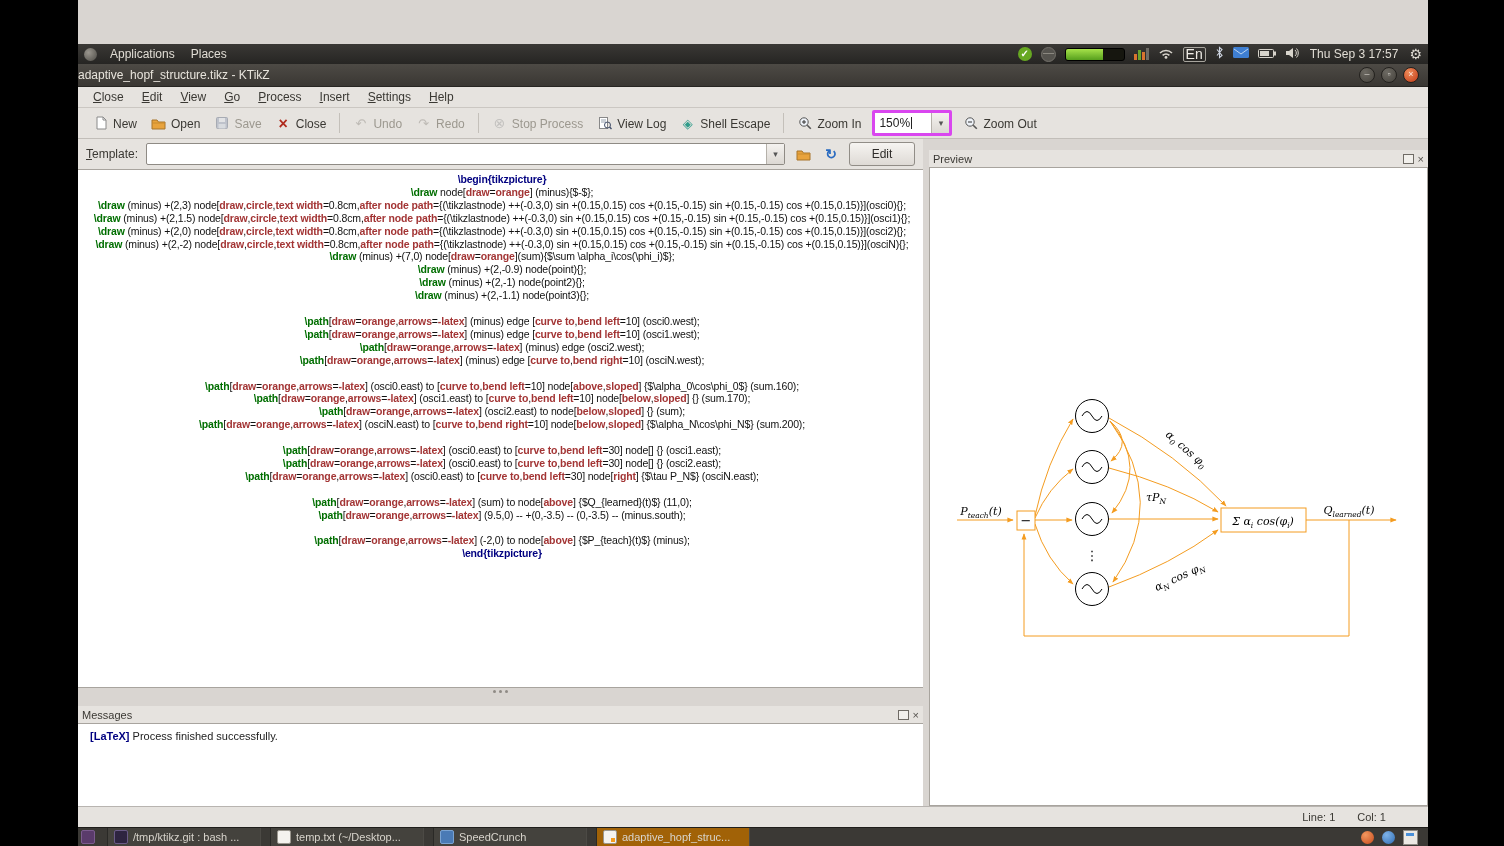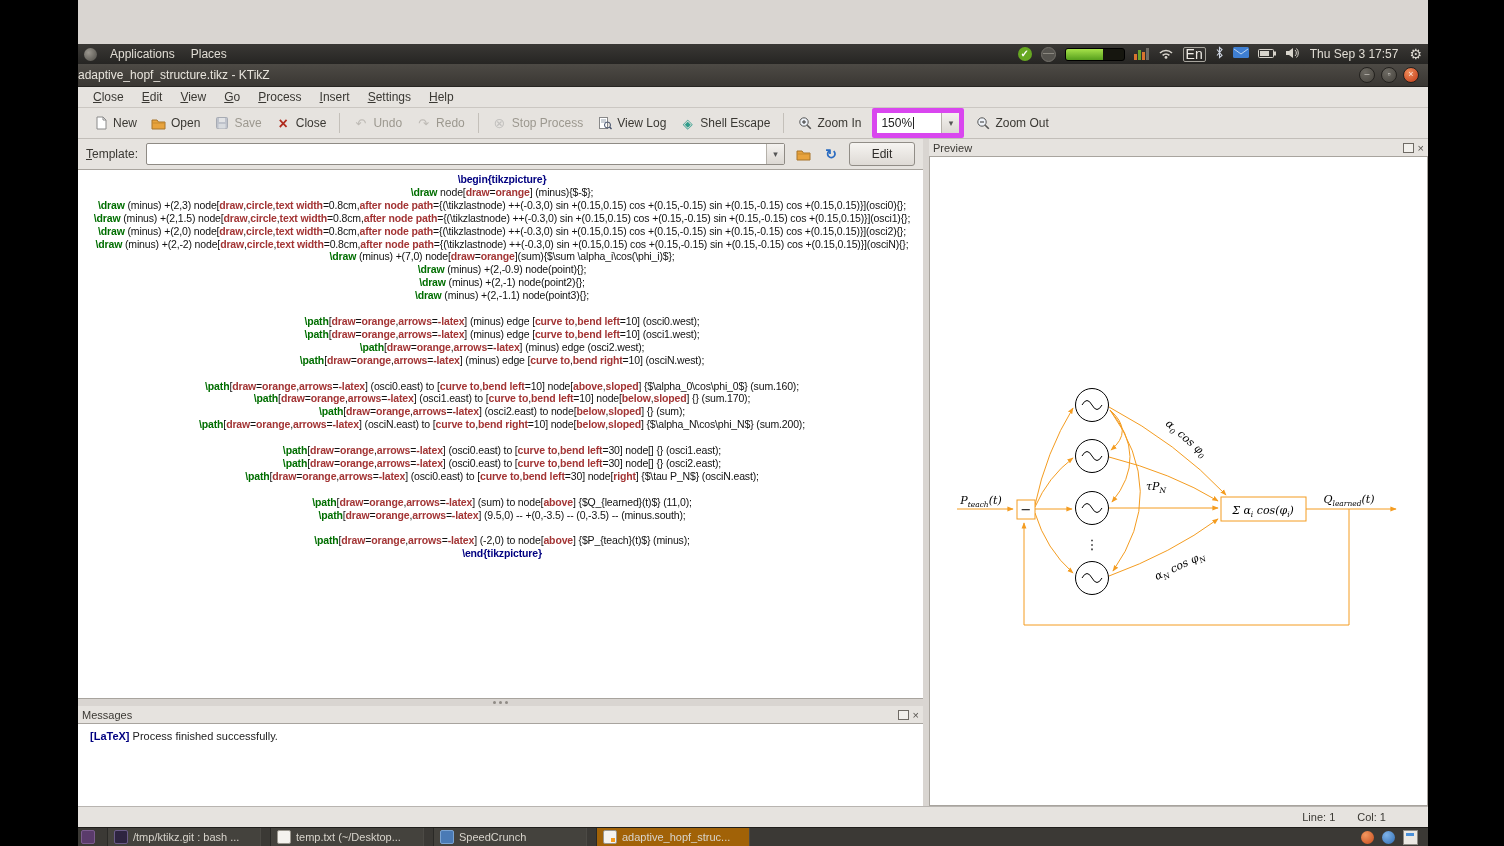--- a/index.html
+++ b/index.html
@@ -44,30 +44,30 @@
 
   
   .menu-bar{height:20px;background:#e6e3df;display:flex;align-items:center;
     font-size:12px;color:#3a3833;border-bottom:1px solid #cbc7c2;flex:0 0 auto;padding-left:6px;}
   .menu-item{display:inline-block;padding:0 9px;line-height:19px;}
   .menu-item::first-letter{text-decoration:underline;}
 
   
   .toolbar{height:30px;background:#e6e3df;display:flex;align-items:center;
     border-bottom:1px solid #c2beb9;flex:0 0 auto;padding-left:8px;font-size:12px;color:#3a3833;}
-  .tb-btn{display:flex;align-items:center;gap:5px;padding:3px 7px;border-radius:3px;white-space:nowrap;}
+  .tb-btn{display:flex;align-items:flex-end;gap:5px;padding:3px 7px;border-radius:3px;white-space:nowrap;}
   .tb-btn.dis{color:#9c988f;}
   .tb-btn.dis .ic{opacity:.45;}
   .ic{display:inline-flex;width:15px;height:15px;align-items:center;justify-content:center;}
   .g-undo,.g-redo{font-size:13px;color:#8f8b84;}
   .g-stop{font-size:14px;color:#999;}
   .g-closex{font-size:16px;font-weight:bold;color:#b02b1e;line-height:13px;}
   .g-diamond{font-size:13px;color:#2f9c8a;}
   .tb-sep{width:1px;height:20px;background:#c4c0ba;margin:0 6px;}
-  .zoom-combo{display:flex;align-items:center;height:20px;border:5px solid #d946ef;background:#fff;border-radius:2px;margin:0 4px;gap:8px;}
+  .zoom-combo{display:flex;align-items:center;height:20px;border:3px solid #d946ef;background:#fff;border-radius:2px;margin:0 4px;}
   .zoom-combo .val{width:48px;padding:0 4px;font-size:12px;color:#222;position:relative;}
   .zoom-caret{display:inline-block;width:1px;height:12px;background:#222;vertical-align:-2px;margin-left:1px;}
   .combo-arrow-btn{width:17px;height:100%;border-left:1px solid #b5b1aa;background:linear-gradient(#f4f2ef,#dcd8d3);
     display:flex;align-items:center;justify-content:center;font-size:9px;color:#555;}
 
   
   .main{flex:1;display:flex;min-height:0;}
   .left-col{width:847px;display:flex;flex-direction:column;min-height:0;}
   .v-splitter{width:6px;background:#d9d5d1;}
   .right-col{flex:1;display:flex;flex-direction:column;min-height:0;}
@@ -92,21 +92,21 @@
   .code-line{font-size:10.5px;letter-spacing:-0.15px;line-height:12.9px;white-space:pre;color:#111;text-align:center;}
   .t-env{color:#000080;font-weight:bold;}
   .t-cmd{color:#006e00;font-weight:bold;}
   .t-opt{color:#a33535;font-weight:600;}
 
   .h-splitter{height:7px;background:#d9d5d1;display:flex;align-items:center;justify-content:center;gap:3px;flex:0 0 auto;}
   .h-splitter i{width:3px;height:3px;border-radius:50%;background:#8f8b85;display:block;}
 
   
   .msg-header,.preview-header{height:17px;background:#e6e3df;display:flex;align-items:center;
-    font-size:11px;color:#3a3833;padding:0 4px;flex:0 0 auto;}
+    font-size:11px;color:#3a3833;padding:0 4px;flex:0 0 auto;margin-top:11px;}
   .dock-title{flex:1;}
   .dock-btns{display:flex;gap:4px;align-items:center;}
   .dock-float{width:9px;height:8px;border:1px solid #6f6b65;background:#f2f0ec;}
   .dock-close{font-size:11px;line-height:10px;color:#55524d;}
   .msg-body{height:70px;background:#fff;border-top:1px solid #a8a49e;padding:6px 4px;font-size:11px;color:#222;flex:0 0 auto;}
   .msg-tag{color:#000080;font-weight:bold;padding-left:8px;}
 
   
   .preview-body{flex:1;background:#fff;border:1px solid #a8a49e;position:relative;overflow:hidden;}
   .mtext{font-family:"DejaVu Serif",serif;font-style:italic;font-size:11px;fill:#000;}

